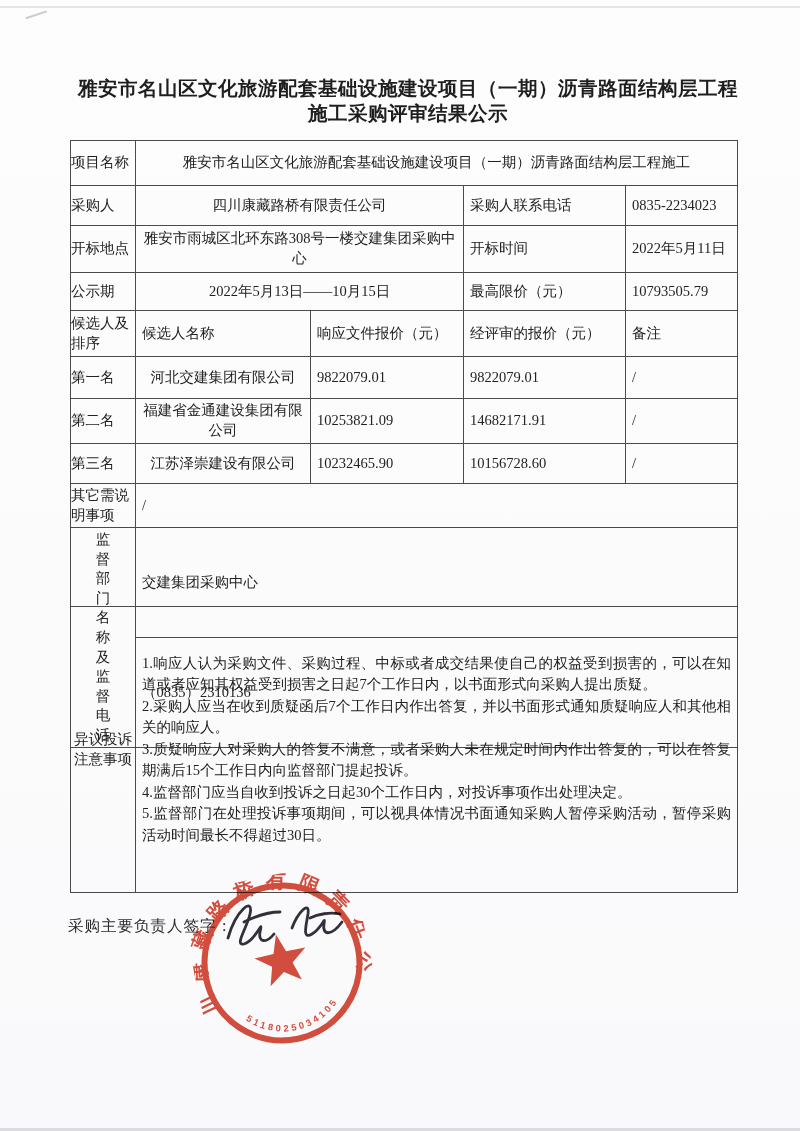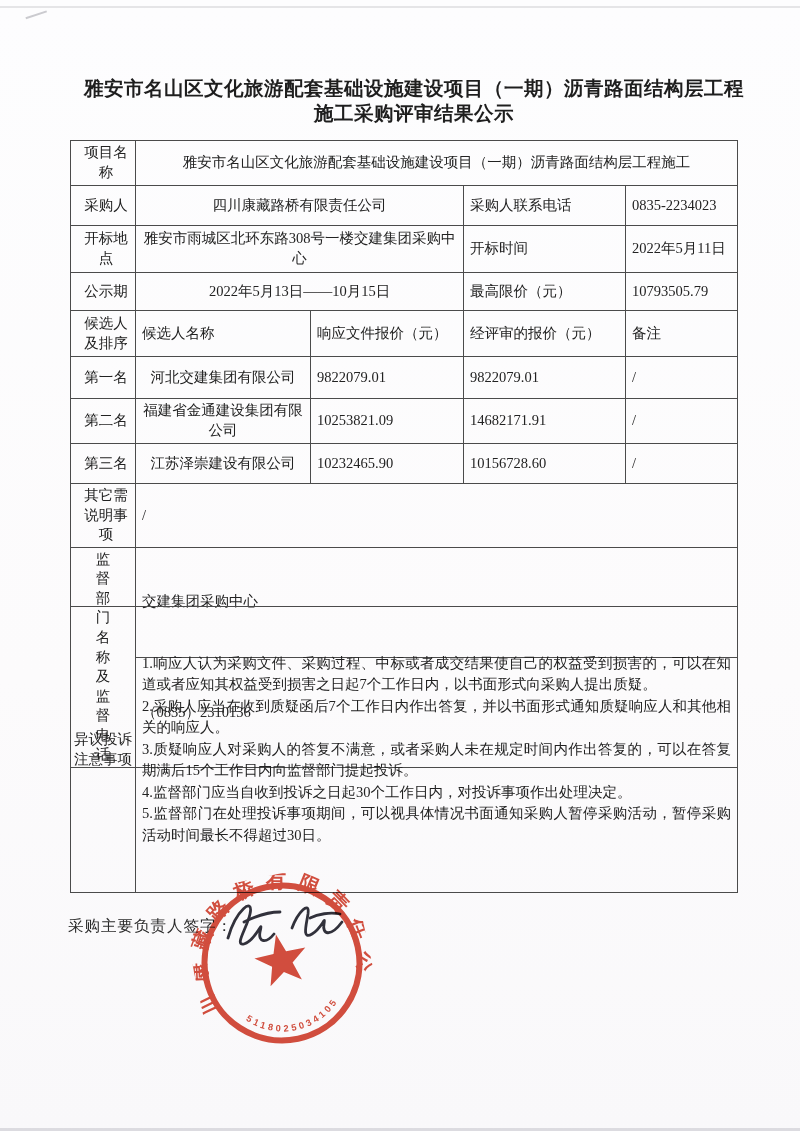--- a/index.html
+++ b/index.html
@@ -9,32 +9,32 @@
     font-family:"Liberation Serif","DejaVu Serif",serif;
     color:#262626;overflow:hidden;
   }
   .page::before{content:"";position:absolute;left:0;top:6px;width:100%;height:2px;
     background:rgba(120,120,130,.18);}
   .page::after{content:"";position:absolute;left:0;bottom:0;width:100%;height:3px;
     background:rgba(120,120,130,.22);}
   .fold-mark{position:absolute;left:24px;top:6px;width:22px;height:8px;
     border-bottom:2px solid rgba(110,110,120,.35);transform:rotate(-18deg);}
   .title{
-    position:absolute;left:76px;top:76px;width:676px;text-align:center;
+    position:absolute;left:70px;top:76px;width:676px;text-align:center;
     font-family:"Liberation Sans","DejaVu Sans",sans-serif;
     font-weight:700;font-size:19.5px;line-height:1.28;color:#1e1e1e;
     letter-spacing:.5px;
   }
   table{border-collapse:collapse;table-layout:fixed;}
   .tbl{position:absolute;left:70px;width:667px;font-size:14.5px;color:#222;}
   .tbl td{border:1.6px solid #4b4b4b;padding:2px 6px;vertical-align:middle;
     line-height:1.35;overflow:hidden;}
   .main{top:140px;}
   .obj{top:606px;height:287px;}
-  td.lbl{text-align:center;padding-left:12px;}
+  td.lbl{text-align:left;padding-left:0;}
   td.c{text-align:left;}
   td.l{text-align:center;}
   .obj td.obj-label{text-align:center;padding:2px 3px;}
   .obj-items{padding:6px 8px 6px 6px;}
   .obj-items div{margin:0;line-height:1.48;text-align:justify;}
   .sign-label{position:absolute;left:68px;top:916px;font-size:15.5px;color:#2a2a2a;
     letter-spacing:1px;}
   .seal{position:absolute;left:194px;top:875px;width:176px;height:176px;
     transform:rotate(-12deg);mix-blend-mode:multiply;opacity:.92;}
   .autograph{position:absolute;left:214px;top:888px;width:150px;height:80px;

